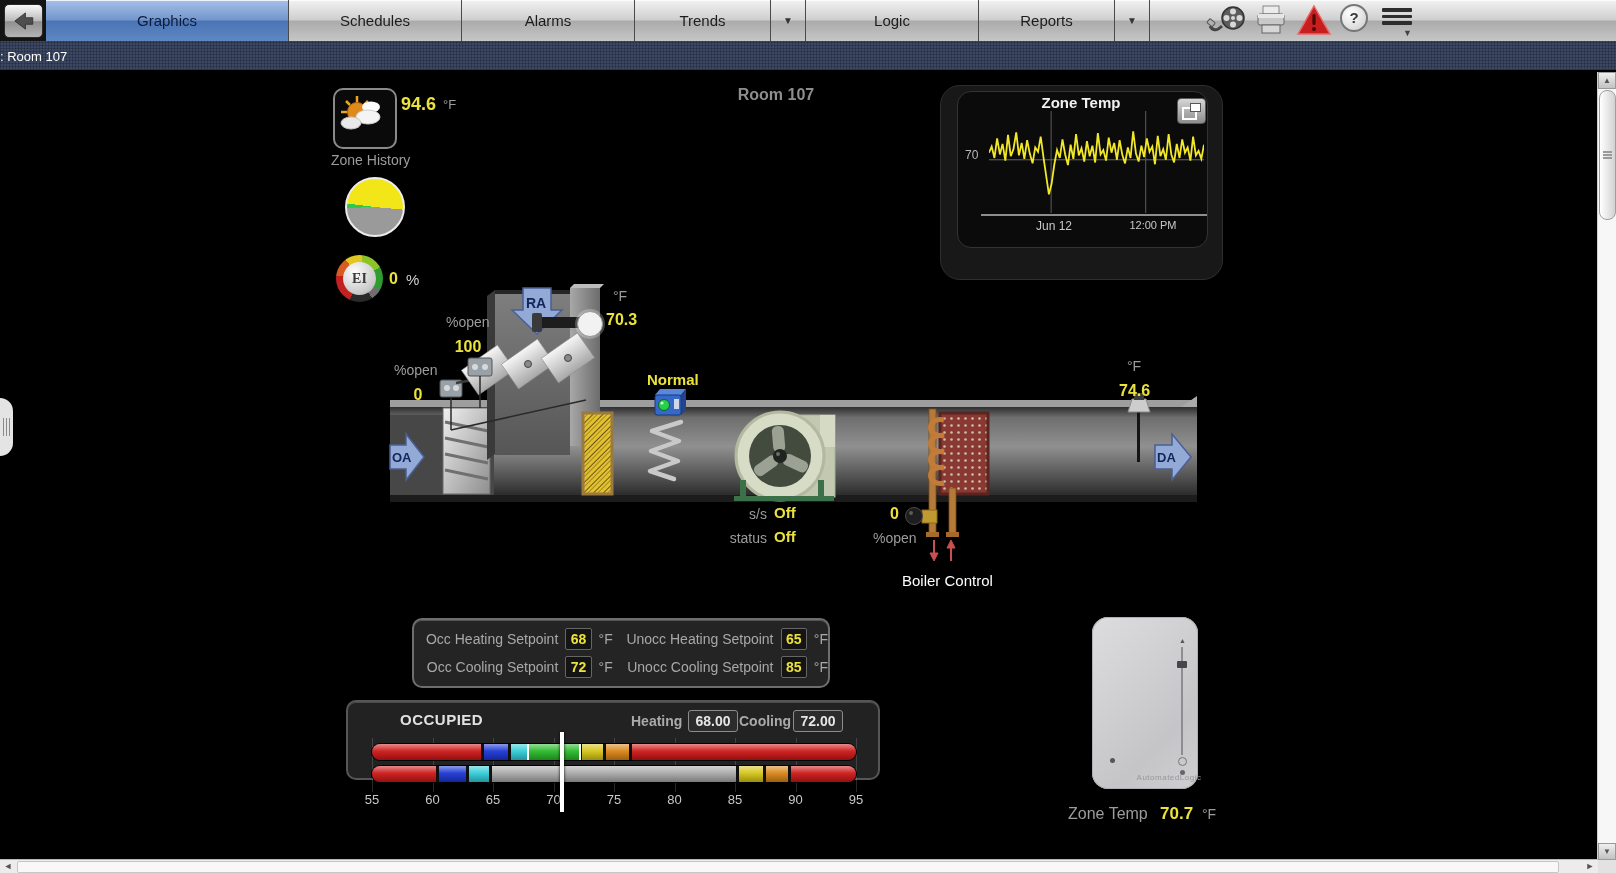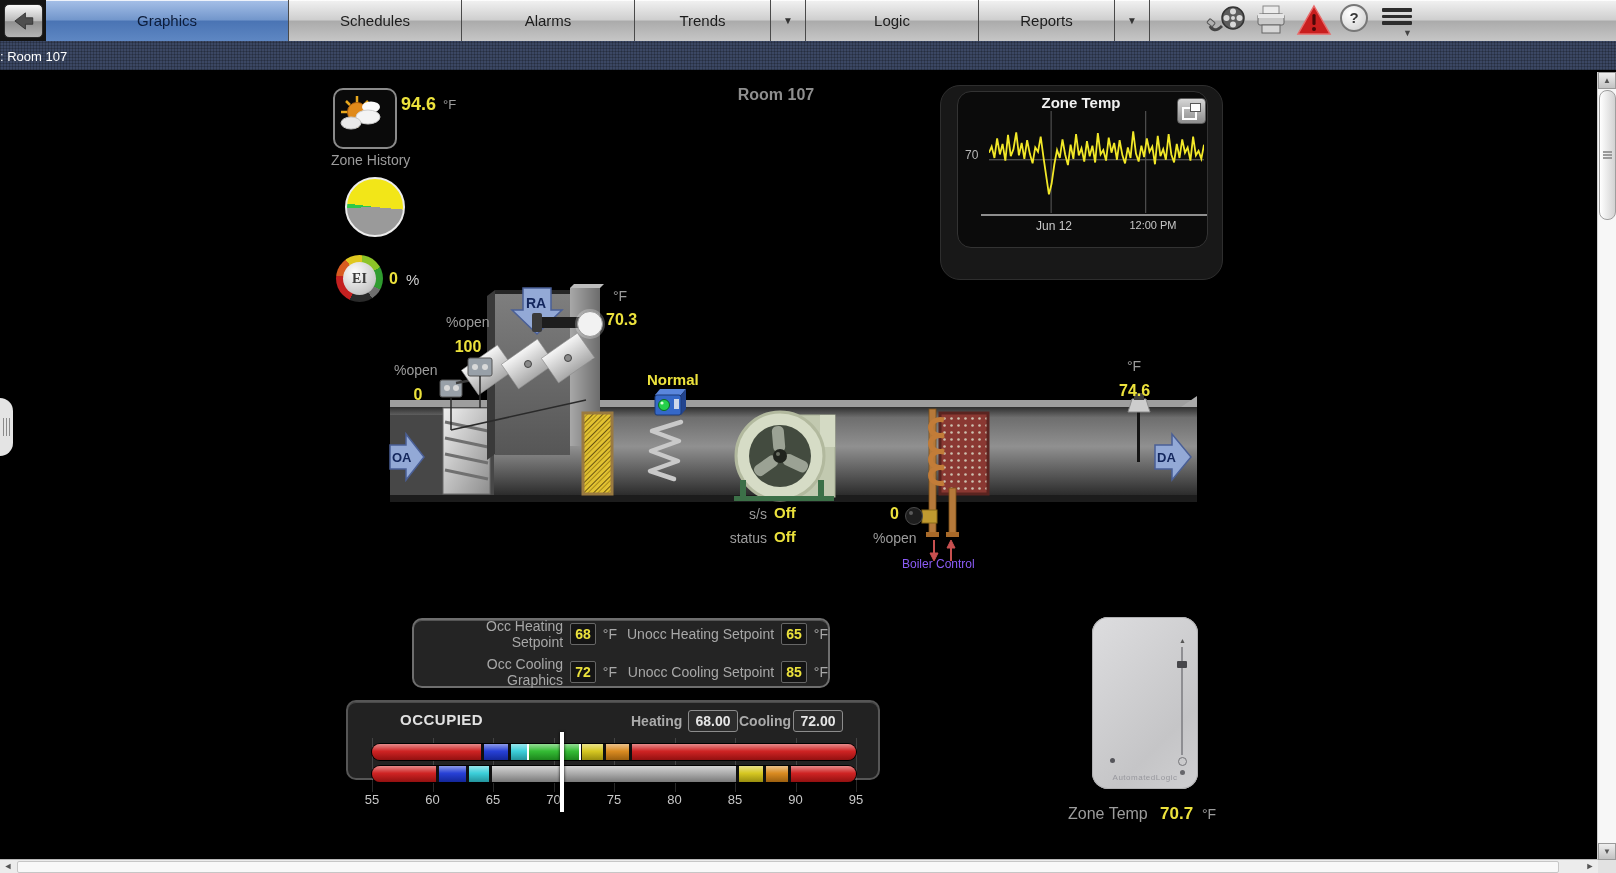--- a/index.html
+++ b/index.html
@@ -51,21 +51,21 @@
   .trendinner{position:absolute;left:16px;top:5px;width:249px;height:155px;background:#0b0b0b;
               border:1px solid #333;border-radius:14px;}
   .expandicon{position:absolute;left:236px;top:12px;width:27px;height:24px;border-radius:4px;
               border:1px solid #5a5a5a;background:linear-gradient(#d6d6d6,#8c8c8c);cursor:pointer;}
   .expandicon .w1{position:absolute;left:4px;top:8px;width:11px;height:9px;border:2px solid #fdfdfd;}
   .expandicon .w2{position:absolute;left:12px;top:4px;width:9px;height:7px;background:#fdfdfd;border:1px solid #555;}
   
   .setpanel{position:absolute;left:412px;top:618px;width:418px;height:70px;background:#242424;
             border:2px solid #6e6e6e;border-radius:10px;box-shadow:0 0 10px #000,inset 0 1px 0 #555;
             display:flex;flex-direction:column;justify-content:center;gap:6px;box-sizing:border-box;
-            padding-left:18px;}
+            padding-left:10px;}
   .sprow{display:flex;align-items:center;gap:7px;font-size:14px;color:#a8a8a8;}
   .sprow .l1{width:138px;text-align:right;}
   .sprow .l2{width:158px;text-align:right;}
   .spbox{width:25px;height:20px;line-height:20px;text-align:center;background:#141414;
          border:1px solid #666;border-radius:2px;color:#ece23c;font-weight:bold;font-size:14px;cursor:text;}
   .comfort{position:absolute;left:346px;top:700px;width:534px;height:80px;background:#222;
            border:2px solid #565656;border-radius:10px;box-shadow:0 0 10px #000,inset 0 1px 0 #4a4a4a;
            box-sizing:border-box;}
   .cvbox{position:absolute;width:48px;height:20px;line-height:20px;text-align:center;background:#2c2c2c;
          border:1px solid #8c8c8c;border-radius:3px;color:#e6e6e6;font-weight:bold;font-size:14px;cursor:text;}
@@ -82,21 +82,21 @@
   
   .tstat{position:absolute;left:1092px;top:617px;width:106px;height:172px;border-radius:16px;
          background:linear-gradient(135deg,#dddddf,#c5c5c7 70%,#cfcfd1);
          box-shadow:inset 0 0 0 1px #b0b0b2,0 0 8px #000;}
   .tstat .slider{position:absolute;right:15px;top:30px;width:2px;height:108px;background:#8e8e92;}
   .tstat .handle{position:absolute;right:11px;top:44px;width:10px;height:7px;background:#46464a;border-radius:1px;}
   .tstat .tri{position:absolute;right:12px;top:20px;font-size:7px;color:#555;}
   .tstat .circ{position:absolute;right:11px;top:140px;width:7px;height:7px;border:1.5px solid #76767a;border-radius:50%;}
   .tstat .dot2{position:absolute;right:13px;top:153px;width:5px;height:5px;background:#66666a;border-radius:50%;}
   .tstat .dot{position:absolute;left:18px;bottom:26px;width:5px;height:5px;background:#55555a;border-radius:50%;}
-  .tstat .brand{position:absolute;bottom:7px;width:100%;text-align:center;font-size:8px;color:#97979d;letter-spacing:.5px;}
+  .tstat .brand{position:absolute;bottom:7px;width:100%;text-align:center;font-size:8px;color:#97979d;letter-spacing:.5px;margin-left:24px;}
   
   .vscroll{position:absolute;right:0;top:72px;width:18px;height:788px;background:#f7f7f7;border-left:1px solid #cfcfcf;}
   .sbtn{position:absolute;left:0;width:18px;height:17px;background:linear-gradient(#efefef,#c2c2c2);
         border:1px solid #9a9a9a;box-sizing:border-box;color:#555;font-size:8px;text-align:center;line-height:15px;cursor:pointer;}
   .vthumb{position:absolute;left:1px;top:18px;width:15px;height:128px;border:1px solid #9e9e9e;border-radius:8px;
           background:linear-gradient(90deg,#ffffff,#d2d2d2);cursor:grab;}
   .vthumb .grip{position:absolute;left:3px;top:60px;width:9px;height:1.5px;background:#9a9a9a;box-shadow:0 3px 0 #9a9a9a,0 6px 0 #9a9a9a;}
   .hscroll{position:absolute;left:0;bottom:0;width:1598px;height:13px;background:#ececec;border-top:1px solid #b8b8b8;}
   .harrow{position:absolute;top:0;width:16px;height:13px;color:#555;font-size:9px;line-height:13px;text-align:center;cursor:pointer;}
   .hthumb{position:absolute;left:17px;top:1px;height:10px;width:1540px;background:#f8f8f8;border:1px solid #c6c6c6;border-radius:2px;}
@@ -394,33 +394,33 @@
   <div class="val" style="left:606px;top:311px">70.3</div>
   <div class="val" style="left:647px;top:371px;font-size:15px">Normal</div>
   <div class="lbl" style="left:1127px;top:358px">°F</div>
   <div class="val" style="left:1119px;top:382px">74.6</div>
   <div class="lbl" style="left:740px;top:506px;width:27px;text-align:right">s/s</div>
   <div class="val" style="left:774px;top:504px;font-size:15px">Off</div>
   <div class="lbl" style="left:722px;top:530px;width:45px;text-align:right">status</div>
   <div class="val" style="left:774px;top:528px;font-size:15px">Off</div>
   <div class="val" style="left:890px;top:505px">0</div>
   <div class="lbl" style="left:873px;top:530px">%open</div>
-  <div class="lbl" style="left:902px;top:557px;color:#8b5cf6;font-size:12px">Boiler Control</div>
+  <div class="lbl" style="left:902px;top:572px;color:#ffffff;font-size:15px">Boiler Control</div>
 
   <div class="setpanel">
     <div class="sprow">
       <span class="l1">Occ Heating Setpoint</span>
       <span class="spbox">68</span>
       <span>°F</span>
       <span class="l2">Unocc Heating Setpoint</span>
       <span class="spbox">65</span>
       <span>°F</span>
     </div>
     <div class="sprow">
-      <span class="l1">Occ Cooling Graphics</span>
+      <span class="l1">Occ Cooling Setpoint</span>
       <span class="spbox">72</span>
       <span>°F</span>
       <span class="l2">Unocc Cooling Setpoint</span>
       <span class="spbox">85</span>
       <span>°F</span>
     </div>
   </div>
 
   <div class="comfort">
     <div class="lbl" style="left:52px;top:9px;color:#e2e2e2;font-weight:bold;font-size:15px;letter-spacing:.5px">OCCUPIED</div>

